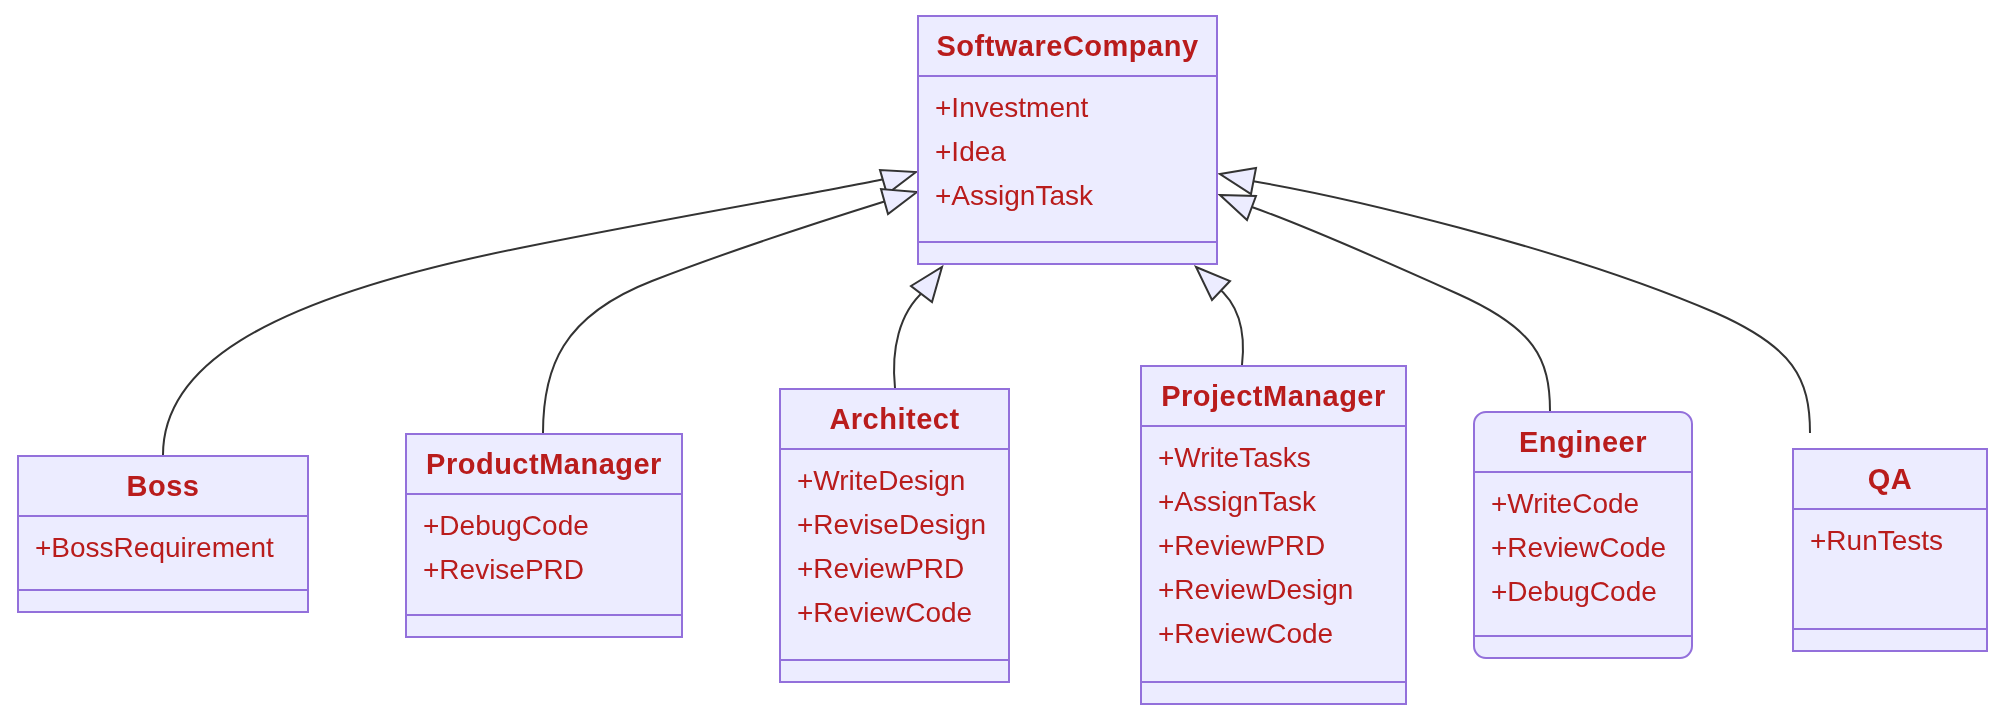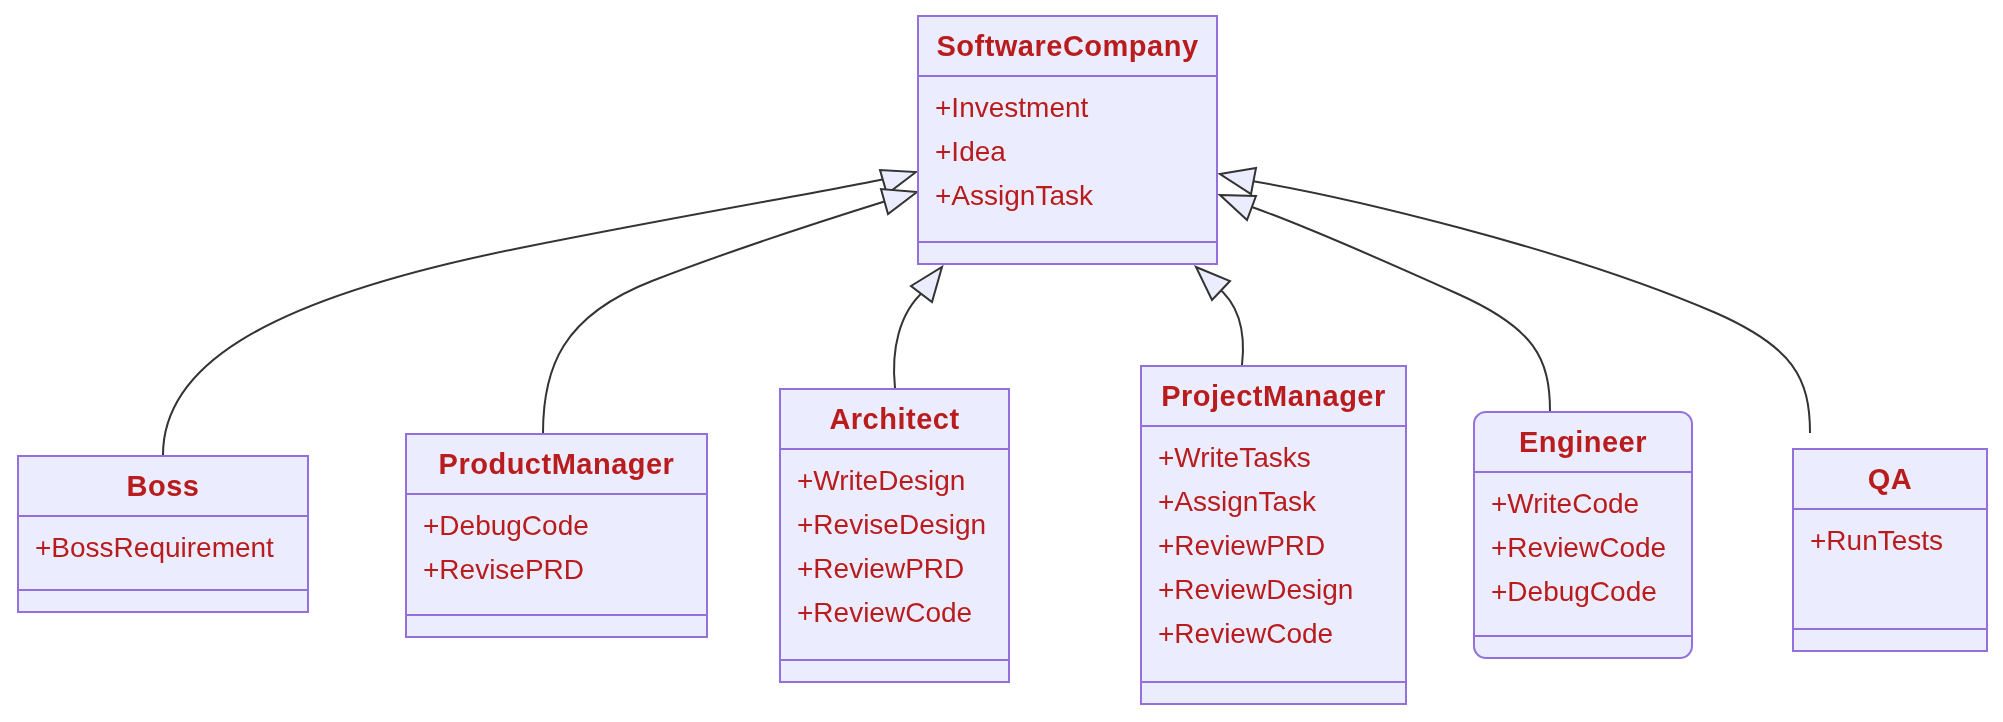--- a/index.html
+++ b/index.html
@@ -62,21 +62,21 @@
     line-height: 44px;
     white-space: nowrap;
   }
   .uml-methods {
     flex: 0 0 20px;
     border-top: 2px solid #9370DB;
   }
   
   .c-software { left: 917px;  top: 15px;  width: 301px; height: 250px; }
   .c-boss     { left: 17px;   top: 455px; width: 292px; height: 158px; }
-  .c-pm       { left: 405px;  top: 433px; width: 303px; height: 205px; }
+  .c-pm       { left: 405px;  top: 433px; width: 278px; height: 205px; }
   .c-arch     { left: 779px;  top: 388px; width: 231px; height: 295px; }
   .c-pjm      { left: 1107px; top: 365px; width: 267px; height: 340px; margin-left: 33px; }
   .c-eng      { left: 1473px; top: 411px; width: 220px; height: 248px; border-radius: 13px; }
   .c-qa       { left: 1792px; top: 448px; width: 196px; height: 204px; }
 </style>
 </head>
 <body>
 
 <div class="canvas">
 

